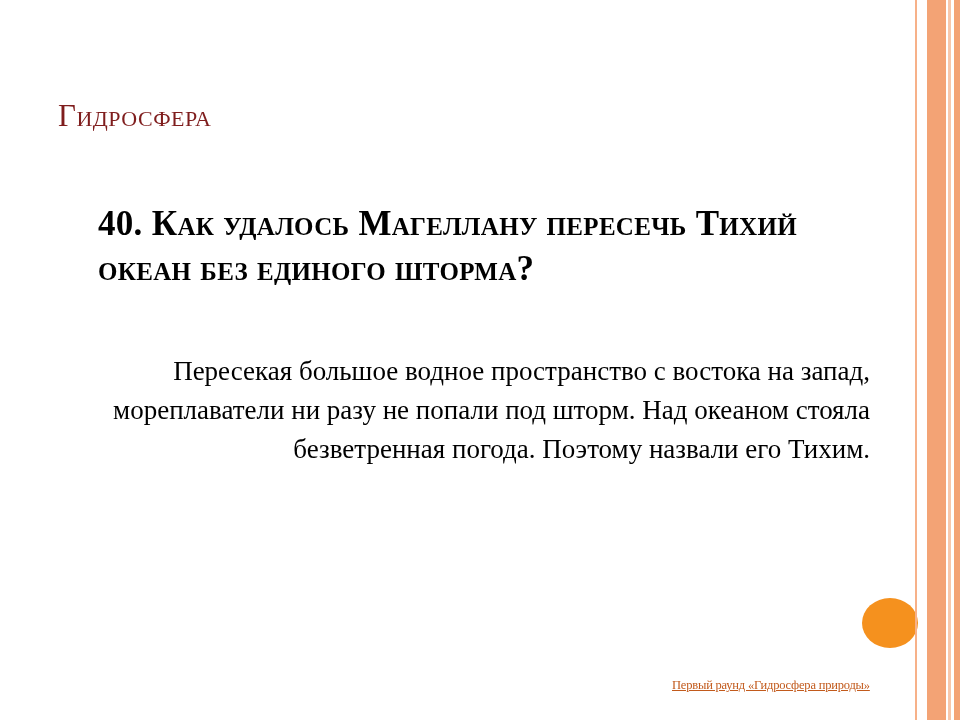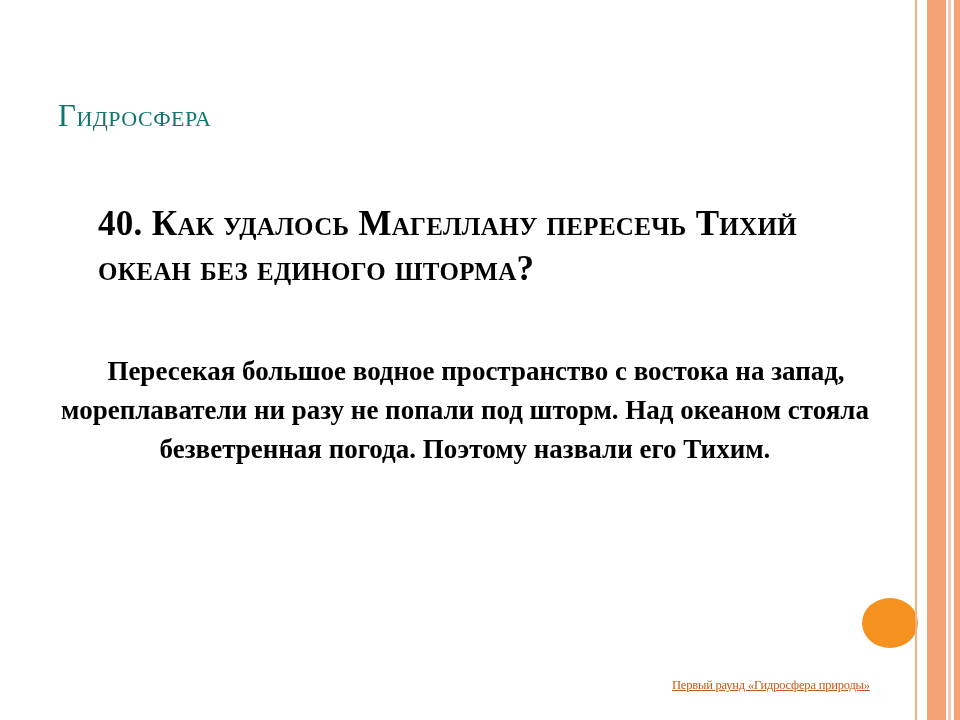--- a/index.html
+++ b/index.html
@@ -51,21 +51,21 @@
 
   .title {
     position: absolute;
     left: 58px;
     top: 98px;
     font-family: "Liberation Serif", serif;
     font-size: 31px;
     line-height: 1.15;
     font-variant: small-caps;
     letter-spacing: 0.5px;
-    color: #0f766e;
+    color: #7f1d1d;
     white-space: nowrap;
   }
 
   .question {
     position: absolute;
     left: 58px;
     top: 202px;
     width: 790px;
     font-family: "Liberation Serif", serif;
     font-weight: bold;
@@ -80,22 +80,21 @@
   .answer {
     position: absolute;
     left: 60px;
     top: 352px;
     width: 810px;
     font-family: "Liberation Serif", serif;
     font-size: 27px;
     line-height: 1.45;
     color: #000000;
     text-indent: 22px;
-    text-align: center;
-    font-weight: bold;
+    text-align: right;
   }
 
   .dot {
     position: absolute;
     left: 862px;
     top: 598px;
     width: 56px;
     height: 50px;
     background: #f5911e;
     border-radius: 50%;

